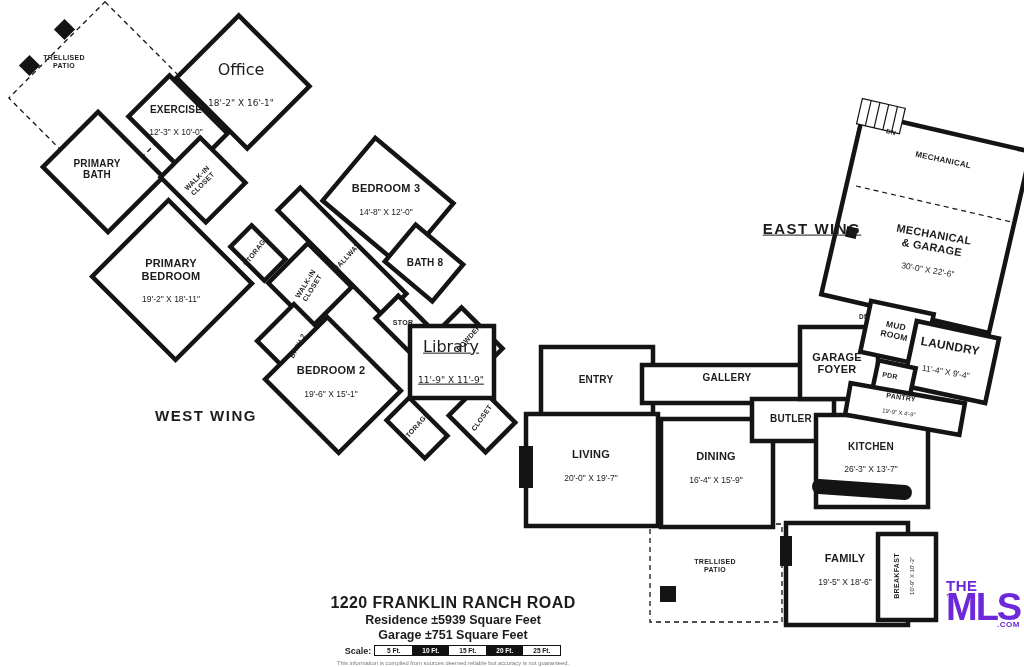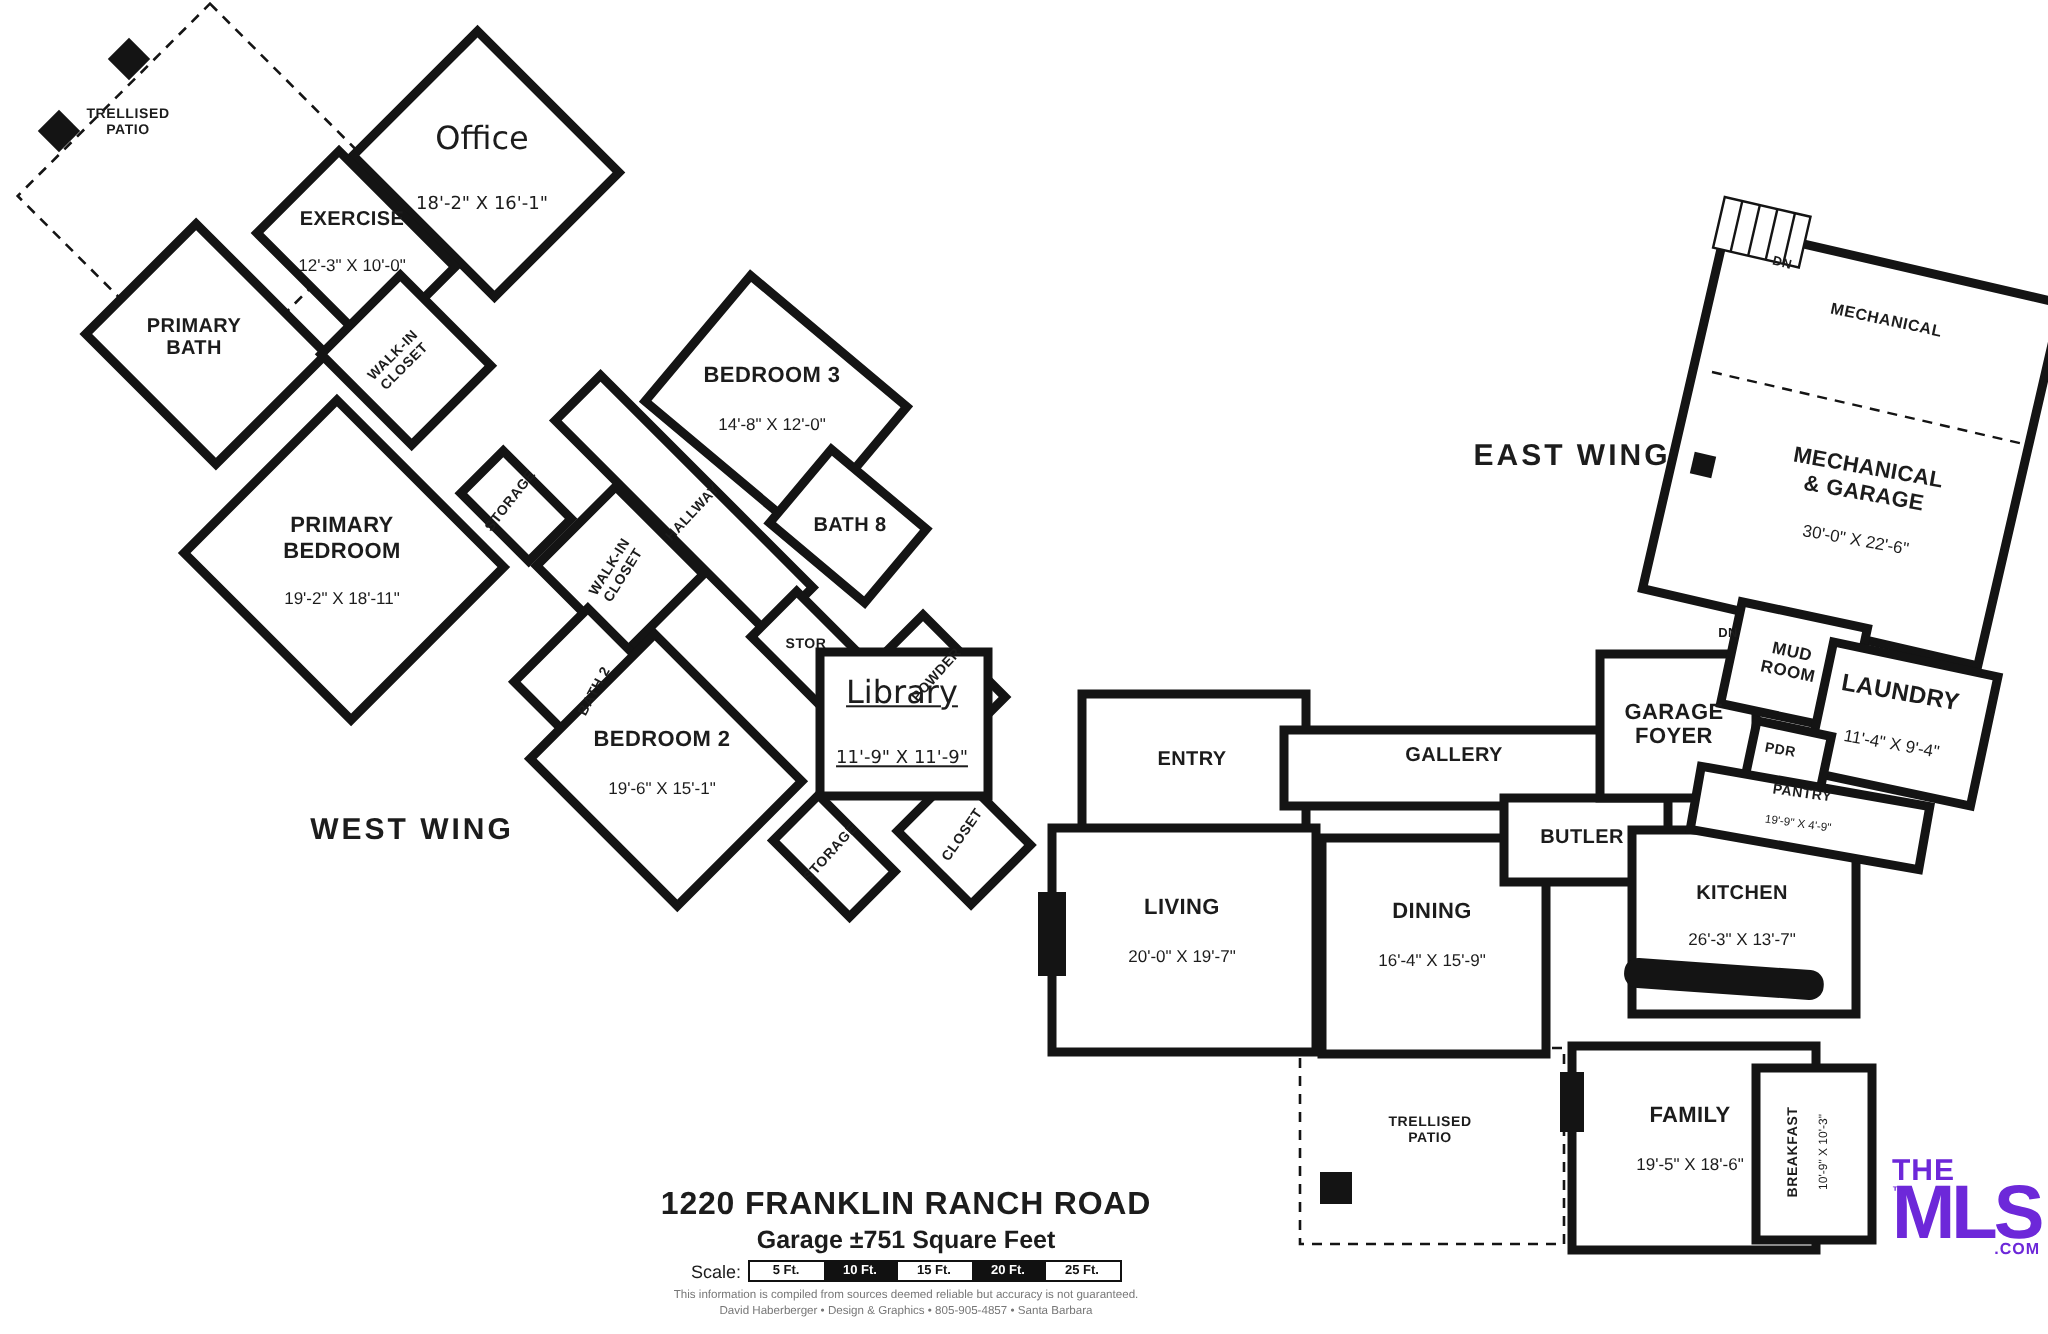--- a/index.html
+++ b/index.html
@@ -14,21 +14,21 @@
   .bigname .dim{font-size:9px;}
   .md{font-size:12px;}
   .sm{font-size:7px;letter-spacing:.3px;}
   .tiny{font-size:6.5px;}
   .wing{font-size:15px;letter-spacing:1.5px;}
   
   .titleblock{position:absolute;left:327px;top:564px;width:252px;text-align:center;color:#1c1c1c;margin-top:30px;}
   .addr{font-size:16px;font-weight:700;letter-spacing:.4px;}
   .sqft{font-size:12.5px;font-weight:700;margin-top:1px;}
   .scalebar{display:flex;align-items:center;justify-content:center;margin-top:3px;gap:3px;}
-  .scalebar .sclabel{font-size:9px;font-weight:400;}
+  .scalebar .sclabel{font-size:9px;font-weight:700;}
   .segs{display:flex;border:1px solid #111;}
   .seg{width:37px;height:9px;font-size:6.5px;line-height:9px;text-align:center;font-weight:700;}
   .seg.dark{background:#111;color:#fff;}
   .seg.light{background:#fff;color:#111;}
   .fineprint{font-size:5.8px;color:#777;margin-top:4px;line-height:1.35;}
   
   .mls{position:absolute;left:946px;top:580px;width:74px;color:#6d28d9;line-height:.8;}
   .mls .the{font-size:15px;font-weight:800;letter-spacing:.5px;}
   .mls .mark{font-size:38px;font-weight:800;letter-spacing:-2px;position:relative;}
   .mls .tm{font-size:7px;position:absolute;top:2px;letter-spacing:0;}
@@ -220,24 +220,25 @@
 
   <div class="lbl sm" style="left:900px;top:405px;transform:translate(-50%,-50%) rotate(8deg);">
     <div>PANTRY</div>
     <div class="dim" style="font-size:5.8px;">19'-9" X 4'-9"</div>
   </div>
 
   <div class="lbl tiny" style="left:891px;top:132px;transform:translate(-50%,-50%) rotate(14deg);">DN</div>
   <div class="lbl tiny" style="left:864px;top:317px;">DN</div>
 
   <div class="lbl wing" style="left:206px;top:416px;">WEST WING</div>
-  <div class="lbl wing" style="left:786px;top:229px;">EAST WING</div>
+  <div class="lbl wing" style="left:812px;top:229px;text-decoration:underline;">EAST WING</div>
 
   <div class="titleblock">
     <div class="addr">1220 FRANKLIN RANCH ROAD</div>
+    <div class="sqft">Residence ±5939 Square Feet</div>
     <div class="sqft">Garage ±751 Square Feet</div>
     <div class="scalebar">
       <span class="sclabel">Scale:</span>
       <span class="segs">
         <span class="seg light">5 Ft.</span>
         <span class="seg dark">10 Ft.</span>
         <span class="seg light">15 Ft.</span>
         <span class="seg dark">20 Ft.</span>
         <span class="seg light">25 Ft.</span>
       </span>

